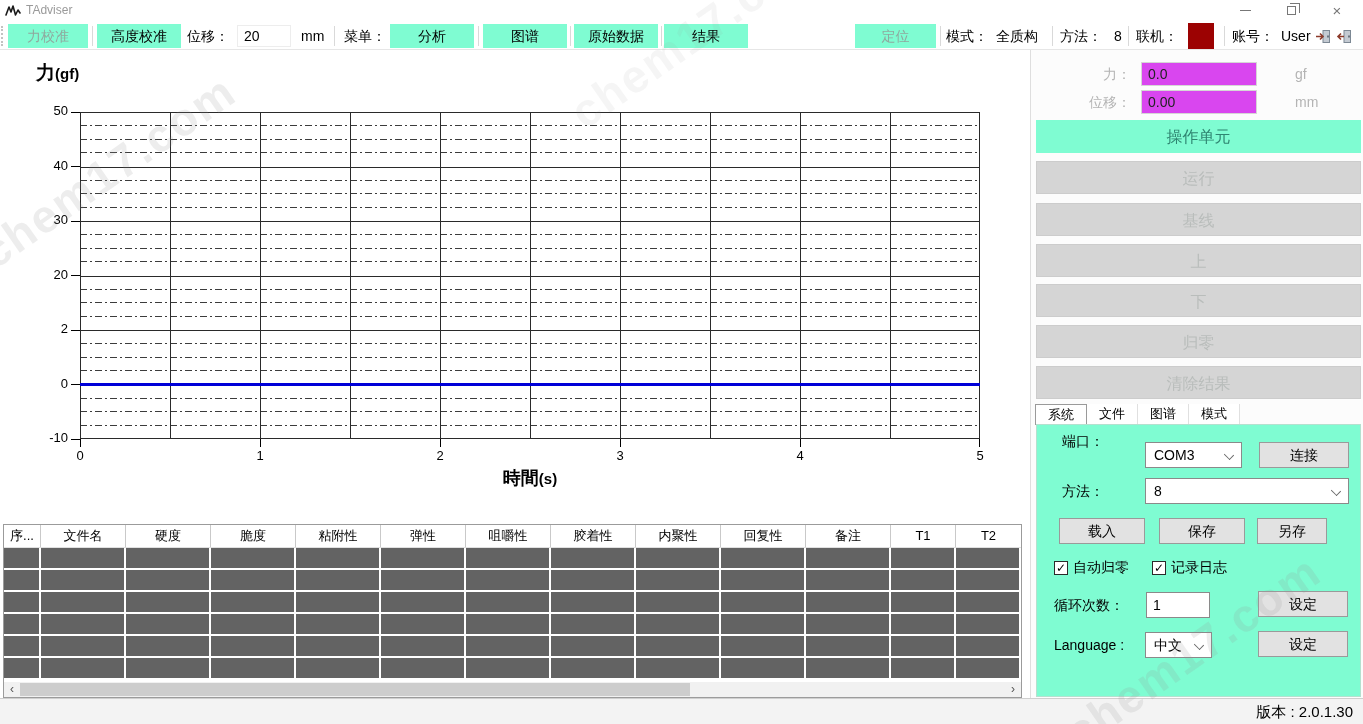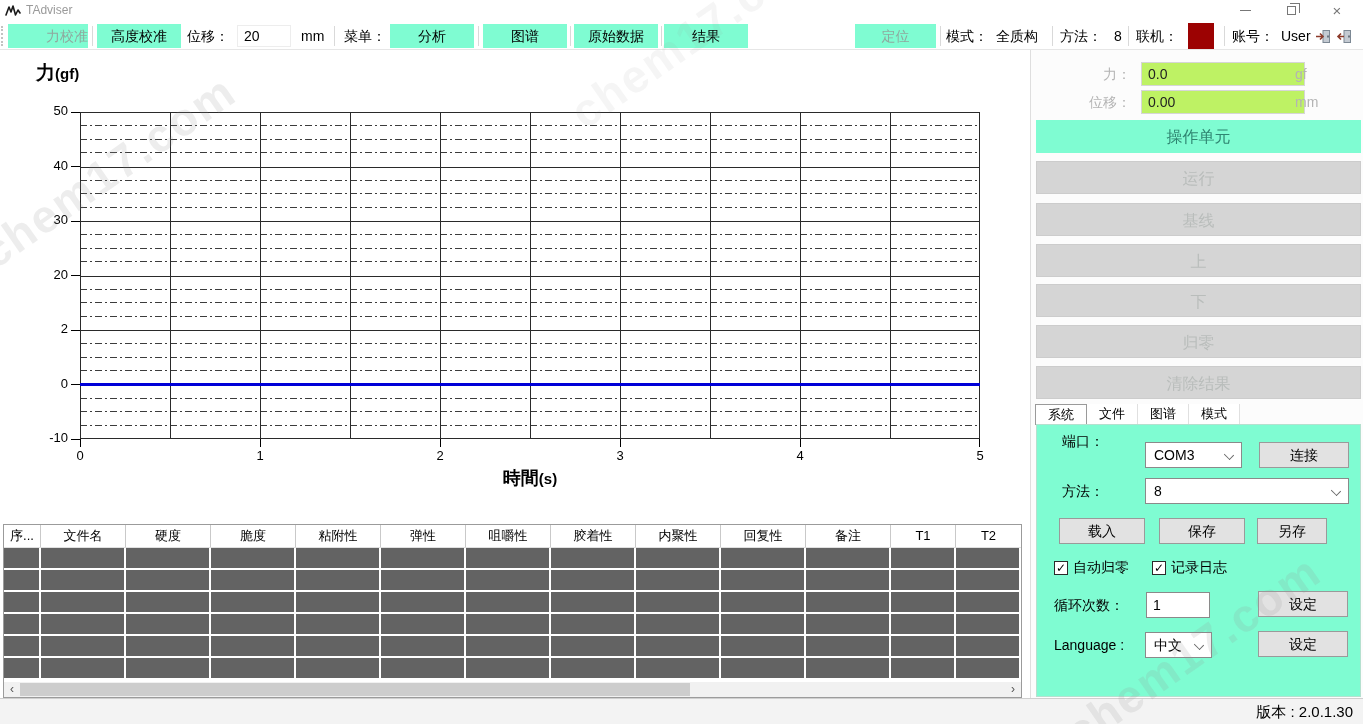--- a/index.html
+++ b/index.html
@@ -57,21 +57,21 @@
   .hs-arrow { position:absolute; top:0; width:16px; height:15px; text-align:center; line-height:14px; font-size:12px; color:#555; }
   .hs-arrow.left { left:0; } .hs-arrow.right { right:0; }
   .hs-thumb { position:absolute; left:16px; top:1px; width:670px; height:13px; background:#cdcdcd; }
   
   .bottom-strip { position:absolute; left:0; top:698px; width:1363px; height:26px; background:#f3f3f3; border-top:1px solid #cfcfcf; }
   .version { position:absolute; right:10px; top:4px; font-size:15px; color:#000; }
   
   .rpanel { position:absolute; left:1030px; top:50px; width:333px; height:648px; background:#fcfcfc; border-left:1px solid #dedede; }
   .ro-row { position:absolute; left:0; height:24px; line-height:24px; }
   .ro-label { position:absolute; width:100px; text-align:right; color:#b4b4b4; font-size:14px; }
-  .ro-input { position:absolute; left:110px; width:164px; height:24px; border:1px solid #d6d6d6; background:#bef264; padding-left:6px; font-size:14px; font-family:inherit; color:#222; }
+  .ro-input { position:absolute; left:110px; width:116px; height:24px; border:1px solid #d6d6d6; background:#d946ef; padding-left:6px; font-size:14px; font-family:inherit; color:#222; }
   .ro-unit { position:absolute; left:264px; color:#b4b4b4; font-size:14px; }
   .bigbtn { position:absolute; left:5px; width:325px; height:33px; text-align:center; line-height:33px; font-size:16px; }
   .bigbtn.teal { background:#7ffcd2; color:#2f8571; }
   .bigbtn.gray { background:#d5d5d5; color:#b9bdbb; border:1px solid #cccccc; }
   .tabs { position:absolute; left:4px; top:354px; height:21px; display:flex; font-size:13px; }
   .tab { padding:0 12px; line-height:20px; border-right:1px solid #e0e0e0; color:#000; background:#fff; }
   .tab.active { border:1px solid #9a9a9a; border-bottom:none; font-weight:400; }
   .settings { position:absolute; left:5px; top:374px; width:325px; height:273px; background:#7ffcd2; border:1px solid #b5e0cf; }
   .set-label { position:absolute; font-size:14px; color:#000; }
   .dd { position:absolute; height:26px; background:#fff; border:1px solid #8a8a8a; font-size:14px; line-height:24px; padding-left:8px; }
@@ -98,21 +98,21 @@
         <div class="min-glyph"></div>
       </div>
     <div class="winbtn max">
         <div class="max-glyph"></div>
       </div>
     <div class="winbtn close">×</div>
   </div>
 
   <div class="toolbar">
     <div class="grip"></div>
-    <div class="tealbtn dim" style="left:8px;width:80px;text-align:right;">力校准</div>
+    <div class="tealbtn dim" style="left:8px;width:80px;">力校准</div>
     <div class="tb-sep" style="left:92px;"></div>
     <div class="tealbtn" style="left:97px;width:84px;">高度校准</div>
     <div class="tb-label" style="left:187px;">位移：</div>
     <input class="tb-input" style="left: 237px;" value="20">
     <div class="tb-label" style="left:301px;">mm</div>
     <div class="tb-sep" style="left:334px;"></div>
     <div class="tb-label" style="left:344px;">菜单：</div>
     <div class="tealbtn" style="left:390px;width:84px;">分析</div>
     <div class="tb-sep" style="left:478px;"></div>
     <div class="tealbtn" style="left:483px;width:84px;">图谱</div>

